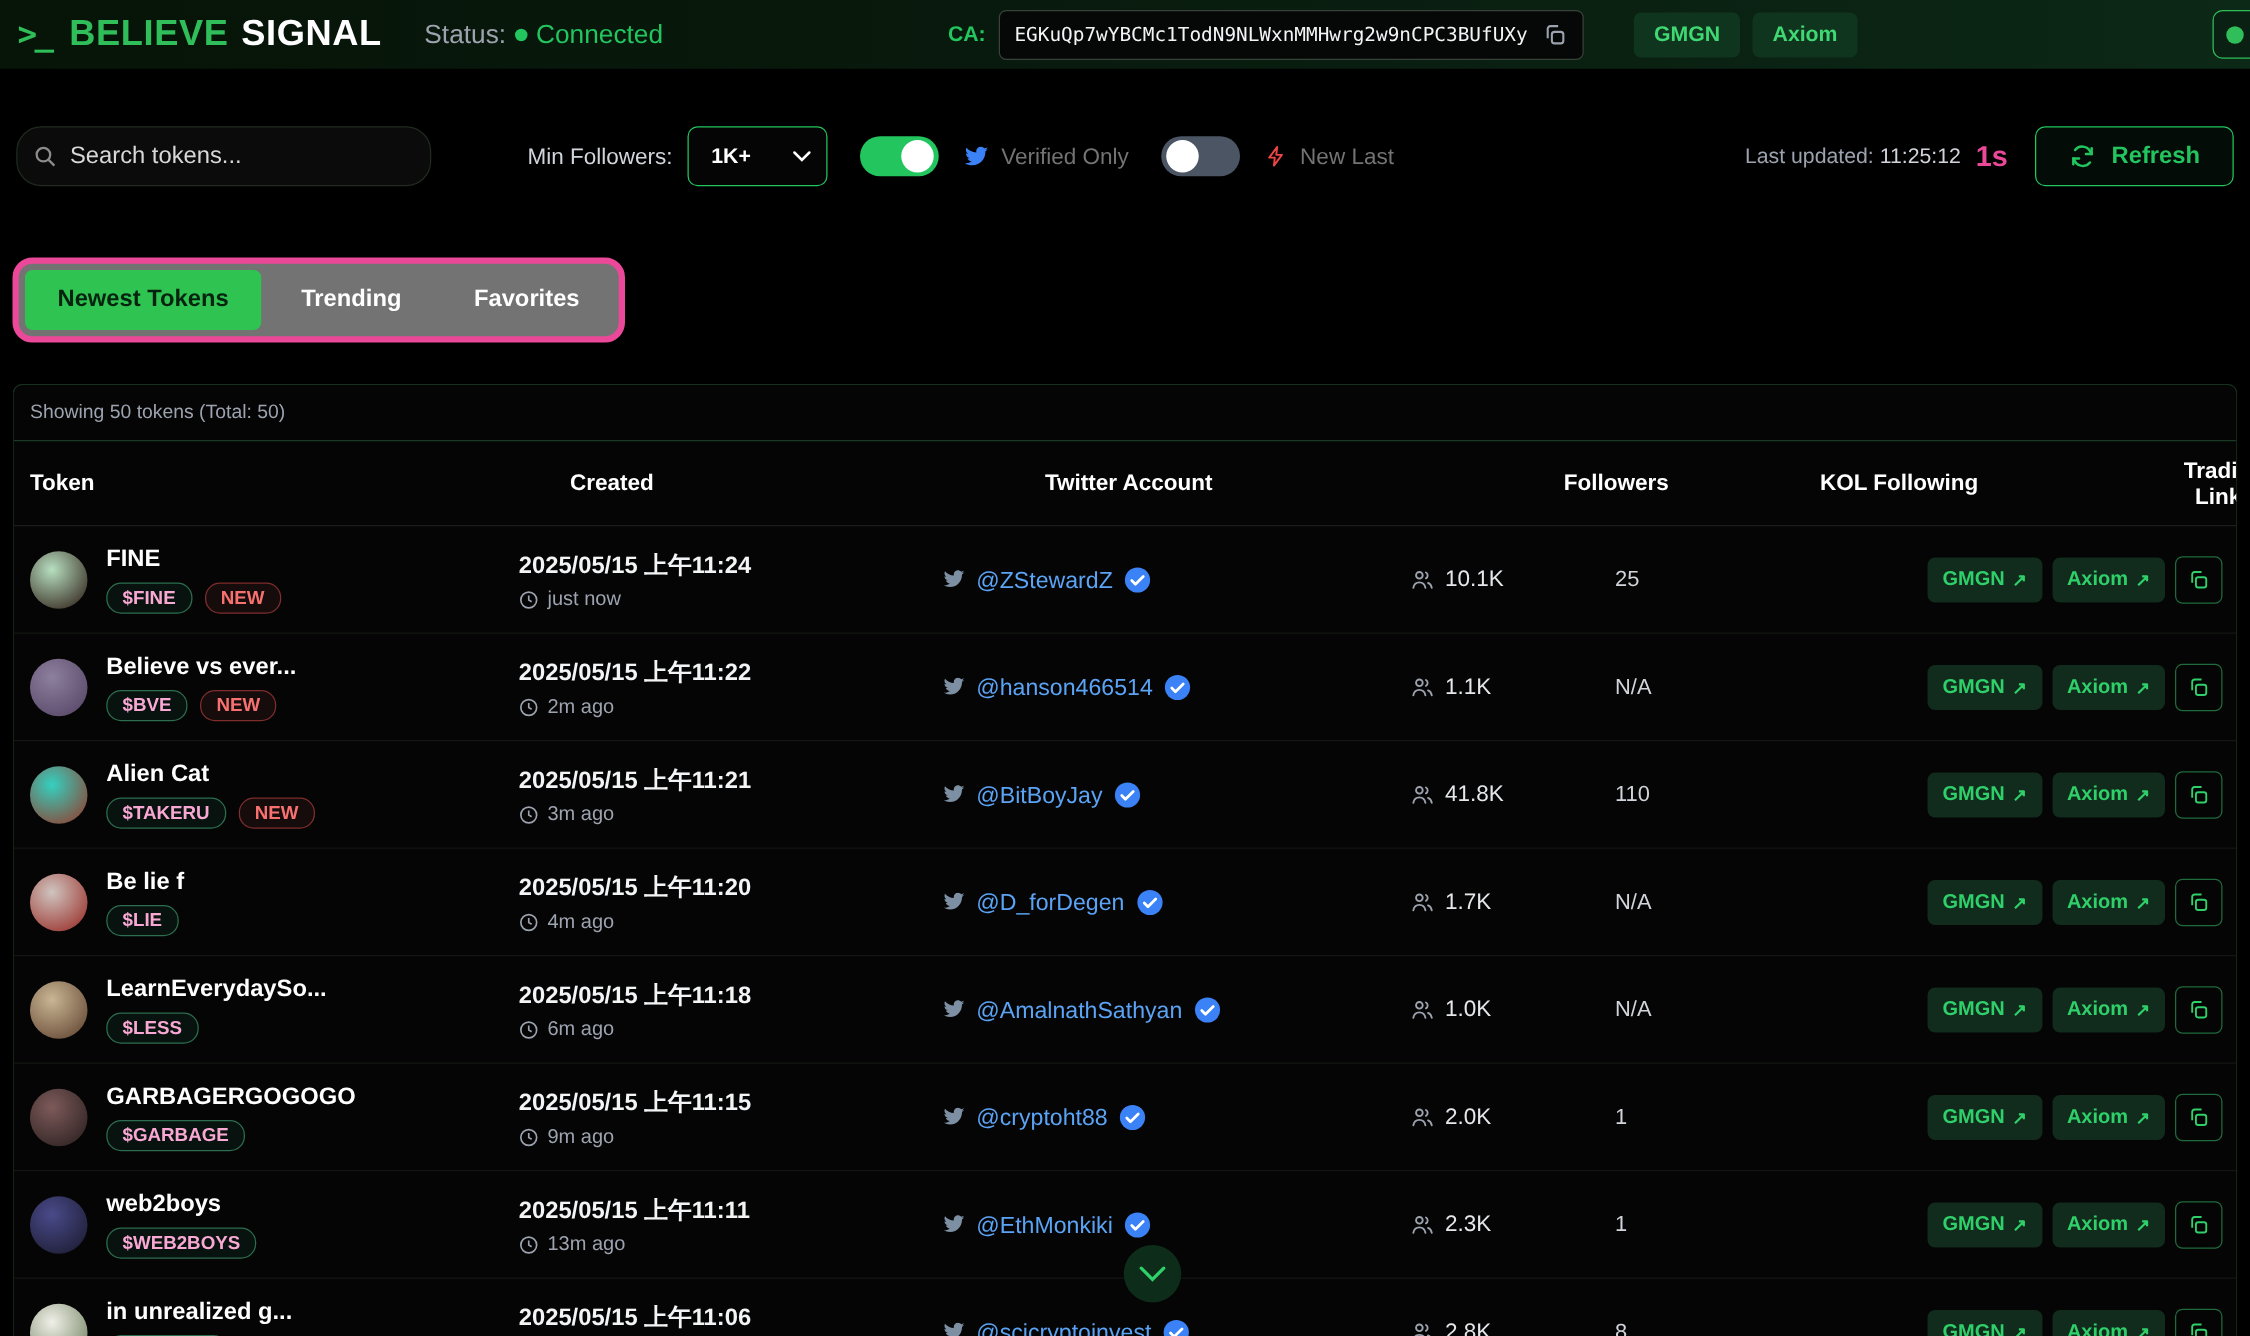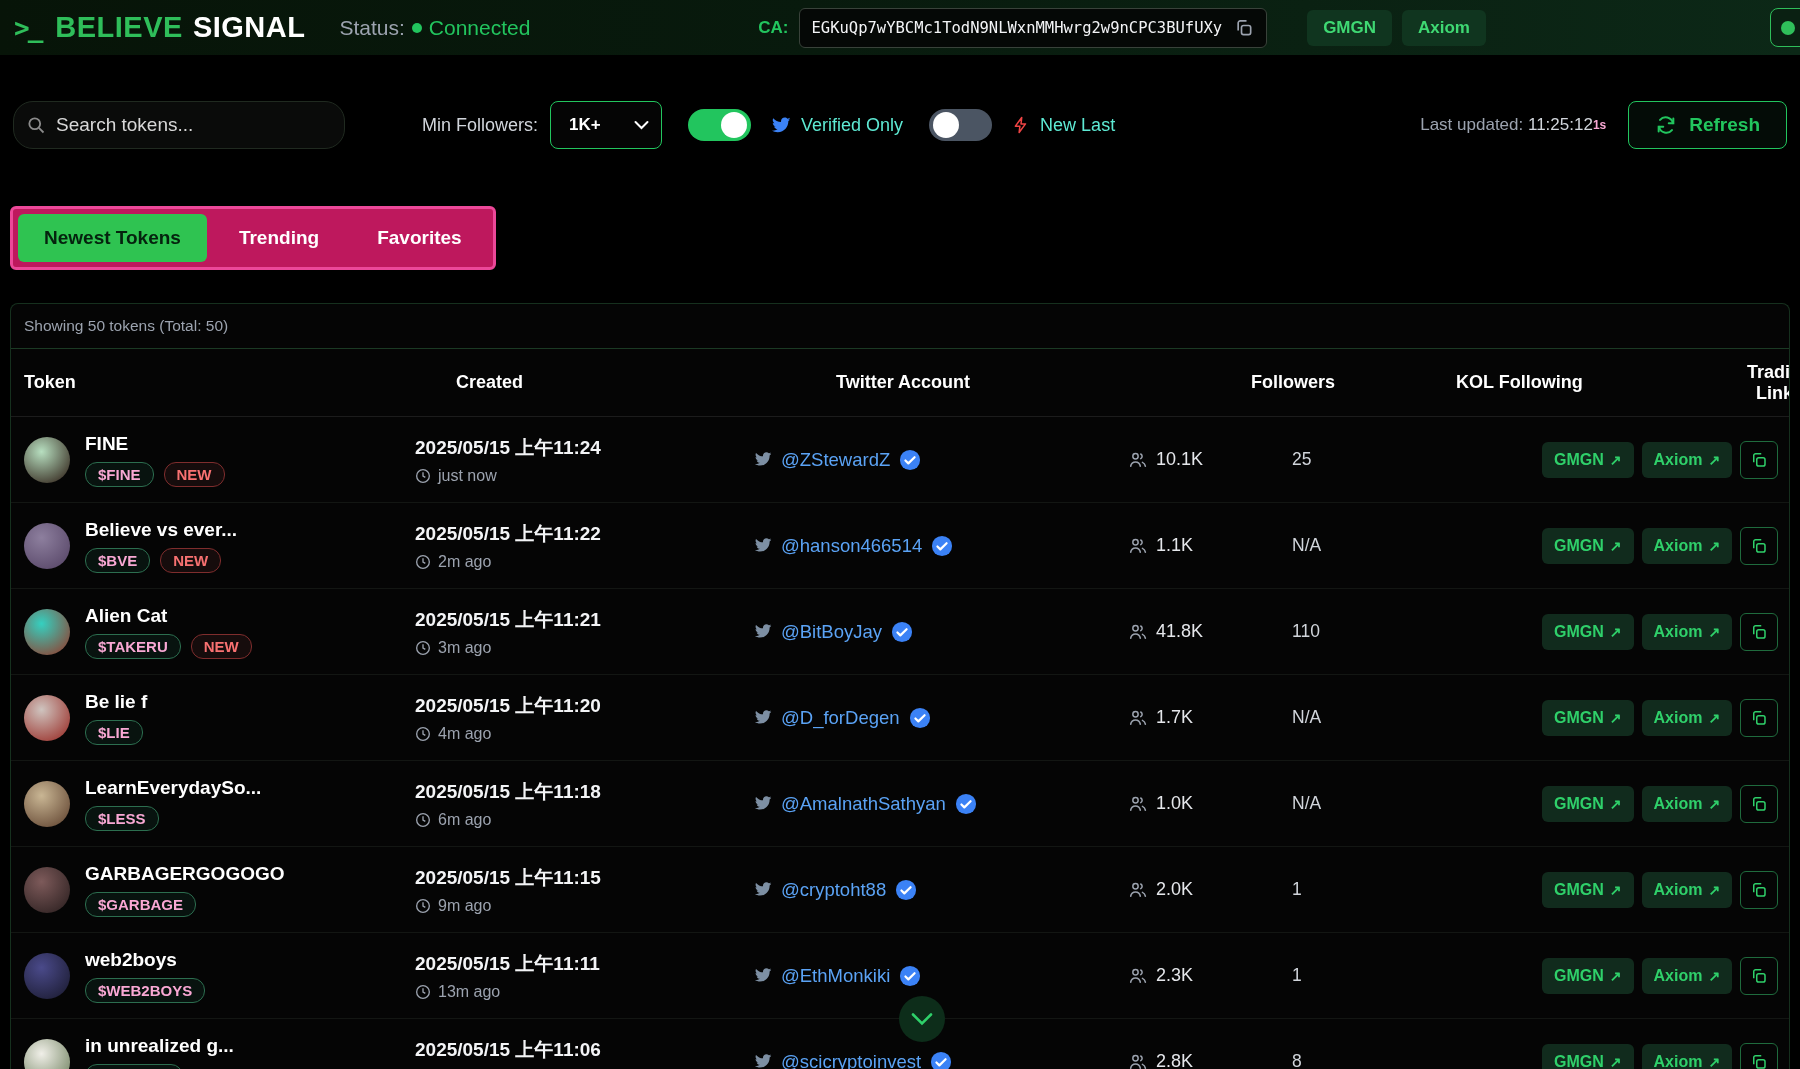--- a/index.html
+++ b/index.html
@@ -54,35 +54,35 @@
   .select{
     margin-left:12px; height:48px; min-width:112px; background:#050505;
     border:1.5px solid #22c55e; border-radius:8px; color:#fff; font-weight:bold;
     font-size:17px; display:flex; align-items:center; justify-content:space-between;
     padding:0 12px 0 18px; gap:14px; cursor:pointer;
   }
   .toggle{ width:63px; height:32px; border-radius:16px; position:relative; cursor:pointer; margin-left:26px;}
   .toggle .knob{ width:26px; height:26px; border-radius:50%; background:#fff; position:absolute; top:3px;}
   .toggle.on{ background:#22c55e;} .toggle.on .knob{ right:4px;}
   .toggle.off{ background:#4b5563;} .toggle.off .knob{ left:4px;}
-  .tlabel{ color:#5eead4; font-size:18px; margin-left:10px; white-space:nowrap;}
+  .tlabel{ color:#737373; font-size:18px; margin-left:10px; white-space:nowrap;}
   .ticon{ margin-left:20px; display:flex; align-items:center;}
   .updated{ margin-left:auto; color:#9ca3af; font-size:17px; white-space:nowrap;}
   .updated .time{ color:#d1d5db;}
-  .age{ color:#f9a8d4; font-weight:bold; font-size:12px; margin-left:0;}
+  .age{ color:#ec4899; font-weight:bold; font-size:23px; margin-left:12px;}
   .refresh-btn{
     margin-left:22px; height:48px; padding:0 26px; background:rgba(12,35,20,.35);
     border:1.5px solid #22c55e; border-radius:8px; color:#22c55e; font-weight:bold;
     font-size:19px; display:flex; align-items:center; gap:12px; cursor:pointer; font-family:inherit;
   }
 
   
   .tabs{
     margin:57px 0 0 10px; display:inline-flex; align-items:center; gap:6px;
-    border:3px solid #ec4899; background:#be185d; border-radius:6px; padding:5px;
+    border:5px solid #ec4899; background:#737373; border-radius:16px; padding:5px;
   }
   .tab{ border:none; background:transparent; color:#fff; font-weight:bold; font-size:19px;
     padding:13px 26px; border-radius:6px; cursor:pointer; font-family:inherit; white-space:nowrap;}
   .tab.active{ background:#2fc351; color:#05230e; }
 
   
   .panel{
     margin:33px 10px 0 10px; background:#050505; border:1px solid #16301e;
     border-bottom:none; border-radius:8px 8px 0 0; overflow:hidden;
   }

